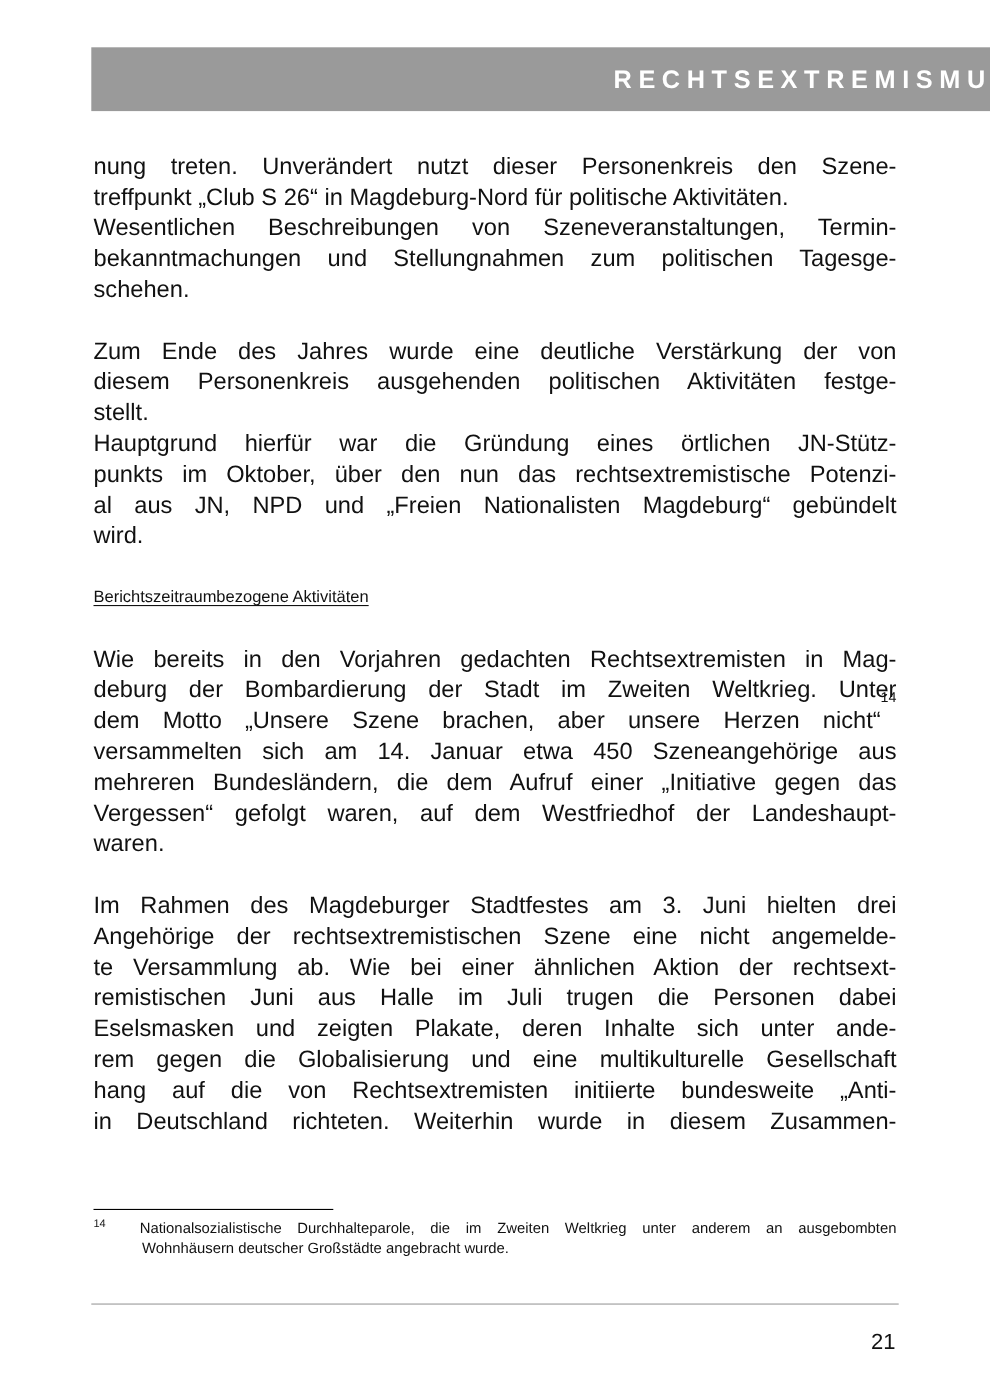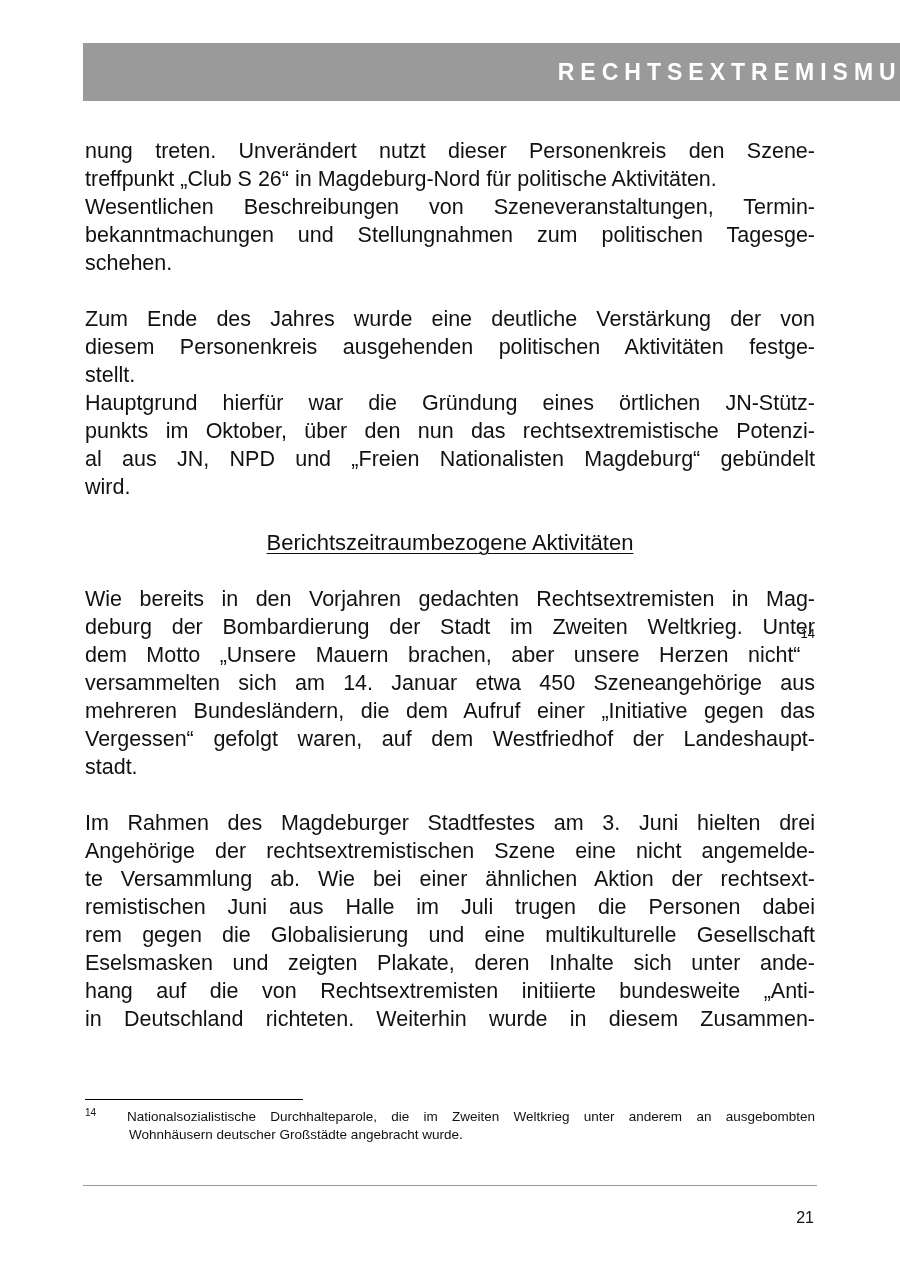--- a/index.html
+++ b/index.html
@@ -53,27 +53,26 @@
       text-align: justify;
       text-align-last: justify;
     }
     .line.last {
       text-align-last: left;
     }
     .gap {
       height: 28px;
     }
     .heading {
-      font-size: 22px;
+      font-size: 15px;
       line-height: 28px;
       text-decoration: underline;
       text-underline-offset: 3px;
       text-decoration-thickness: 1px;
       margin: 0;
-      text-align: center;
     }
     sup.fnref {
       font-size: 13px;
       vertical-align: top;
       position: relative;
       top: -7px;
       line-height: 0;
     }
     .fn-rule {
       position: absolute;
@@ -116,21 +115,21 @@
       left: 83px;
       top: 1185px;
       width: 734px;
       height: 1px;
       background: #9a9a9a;
     }
     .page-number {
       position: absolute;
       right: 86px;
       top: 1209px;
-      font-size: 16px;
+      font-size: 20px;
     }
   </style>
 </head>
 <body>
 
 <div class="header-bar">
   <span class="header-title">RECHTSEXTREMISMUS</span>
 </div>
 
 <div class="content">
@@ -163,36 +162,36 @@
 
   <div class="gap"></div>
 
   <p class="heading">Berichtszeitraumbezogene Aktivitäten</p>
 
   <div class="gap"></div>
 
   <p class="para">
     <span class="line">Wie bereits in den Vorjahren gedachten Rechtsextremisten in Mag-</span>
     <span class="line">deburg der Bombardierung der Stadt im Zweiten Weltkrieg. Unter</span>
-    <span class="line"><span>dem Motto „Unsere Mauern brachen, aber unsere Herzen nicht“</span><sup class="fnref">14</sup></span>
+    <span class="line"><span>dem Motto „Unsere Szene brachen, aber unsere Herzen nicht“</span><sup class="fnref">14</sup></span>
     <span class="line">versammelten sich am 14. Januar etwa 450 Szeneangehörige aus</span>
     <span class="line">mehreren Bundesländern, die dem Aufruf einer „Initiative gegen das</span>
     <span class="line">Vergessen“ gefolgt waren, auf dem Westfriedhof der Landeshaupt-</span>
-    <span class="line last">stadt.</span>
+    <span class="line last">waren.</span>
   </p>
 
   <div class="gap"></div>
 
   <p class="para">
     <span class="line">Im Rahmen des Magdeburger Stadtfestes am 3. Juni hielten drei</span>
     <span class="line">Angehörige der rechtsextremistischen Szene eine nicht angemelde-</span>
     <span class="line">te Versammlung ab. Wie bei einer ähnlichen Aktion der rechtsext-</span>
     <span class="line">remistischen Juni aus Halle im Juli trugen die Personen dabei</span>
+    <span class="line">Eselsmasken und zeigten Plakate, deren Inhalte sich unter ande-</span>
     <span class="line">rem gegen die Globalisierung und eine multikulturelle Gesellschaft</span>
-    <span class="line">Eselsmasken und zeigten Plakate, deren Inhalte sich unter ande-</span>
     <span class="line">hang auf die von Rechtsextremisten initiierte bundesweite „Anti-</span>
     <span class="line">in Deutschland richteten. Weiterhin wurde in diesem Zusammen-</span>
   </p>
 </div>
 
 <div class="fn-rule"></div>
 
 <div class="footnote">
   <span class="fn-num">14</span>
   <span class="fn-text">

